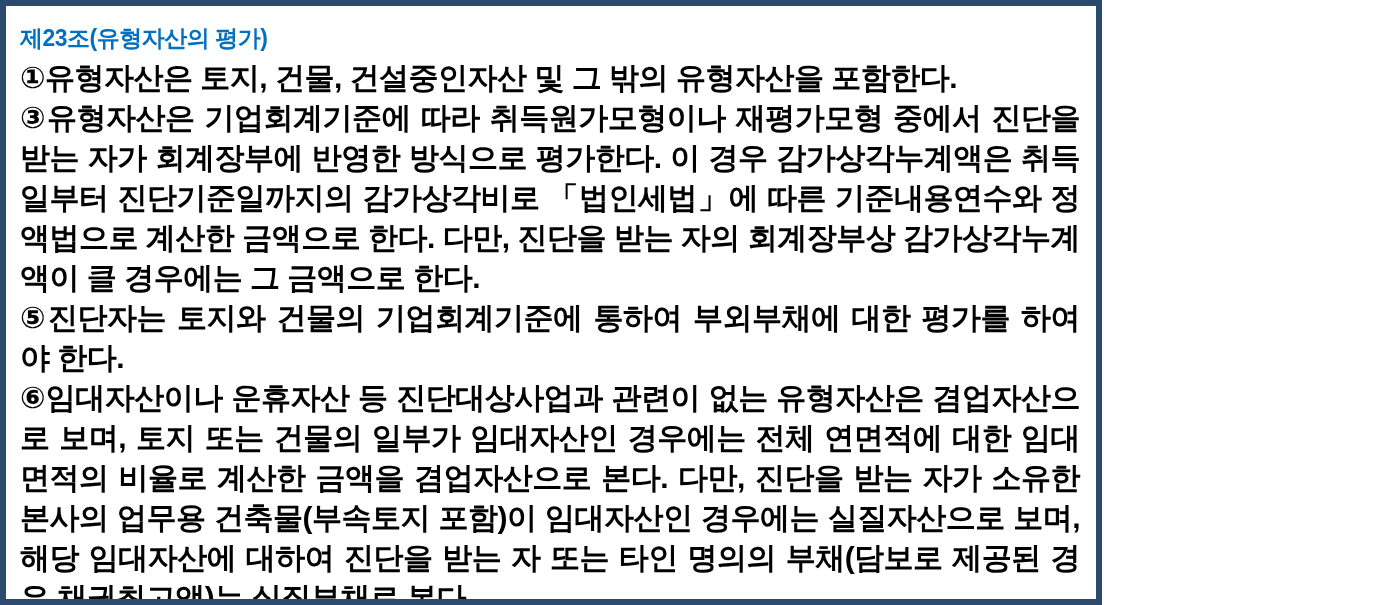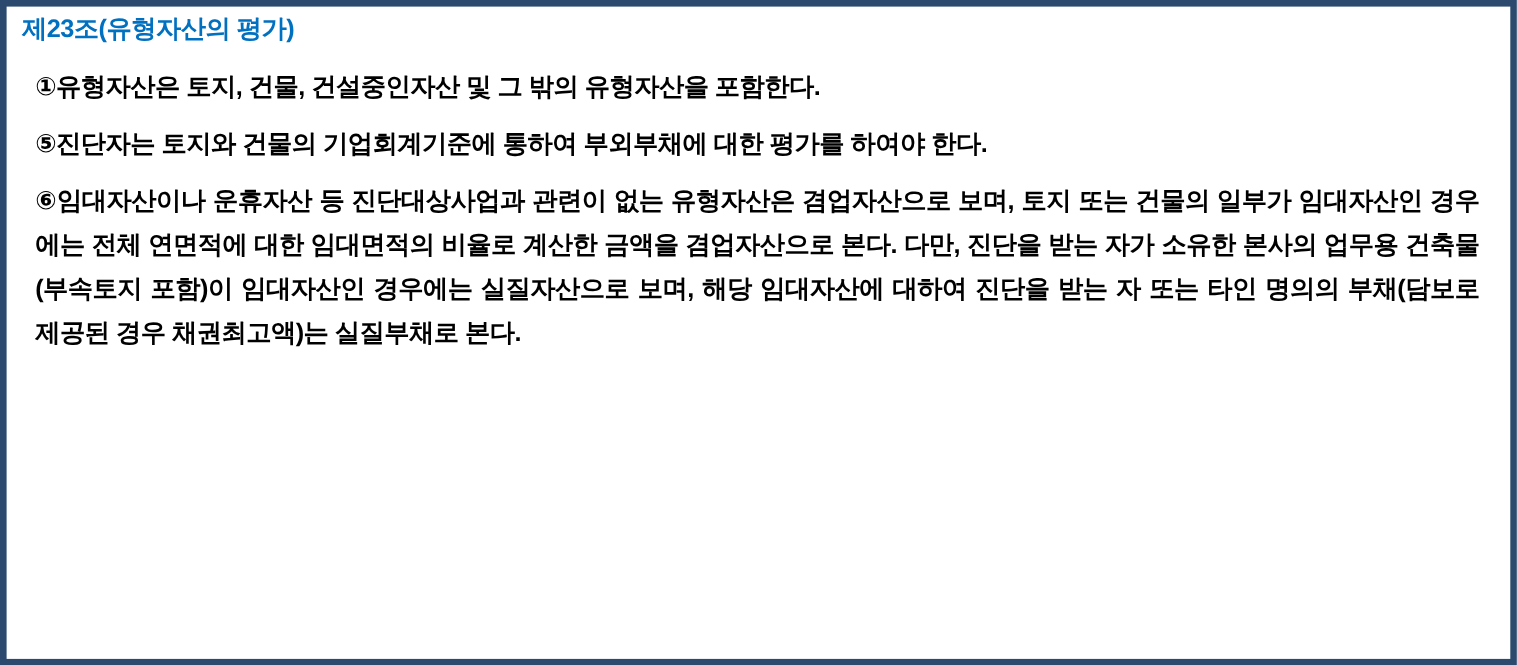--- a/index.html
+++ b/index.html
@@ -9,47 +9,48 @@
     --bg-color: #ffffff;
   }
   * { box-sizing: border-box; }
   html, body {
     margin: 0;
     padding: 0;
     background: #ffffff;
     font-family: "Liberation Sans", "DejaVu Sans", sans-serif;
   }
   .article-box {
-    width: 1379px;
+    width: 1102px;
     height: 605px;
     border: 6px solid var(--border-color);
     background: var(--bg-color);
-    padding: 0 16px 10px 14px;
+    padding: 12px 16px 10px 14px;
     overflow: hidden;
   }
   .article-title {
     margin: 0;
     color: var(--heading-color);
     font-size: 23px;
     font-weight: bold;
     line-height: 40px;
     letter-spacing: -0.5px;
   }
   .article-paragraph {
-    margin: 12px;
+    margin: 0;
     color: var(--body-color);
-    font-size: 23px;
+    font-size: 30px;
     font-weight: bold;
     line-height: 40px;
     letter-spacing: -0.5px;
     text-align: justify;
     word-break: break-all;
   }
 </style>
 </head>
 <body>
 
 <div class="article-box">
   <h1 class="article-title">제23조(유형자산의 평가)</h1>
   <p class="article-paragraph">①유형자산은 토지, 건물, 건설중인자산 및 그 밖의 유형자산을 포함한다.</p>
+  <p class="article-paragraph">③유형자산은 기업회계기준에 따라 취득원가모형이나 재평가모형 중에서 진단을 받는 자가 회계장부에 반영한 방식으로 평가한다. 이 경우 감가상각누계액은 취득일부터 진단기준일까지의 감가상각비로 「법인세법」에 따른 기준내용연수와 정액법으로 계산한 금액으로 한다. 다만, 진단을 받는 자의 회계장부상 감가상각누계액이 클 경우에는 그 금액으로 한다.</p>
   <p class="article-paragraph">⑤진단자는 토지와 건물의 기업회계기준에 통하여 부외부채에 대한 평가를 하여야 한다.</p>
   <p class="article-paragraph">⑥임대자산이나 운휴자산 등 진단대상사업과 관련이 없는 유형자산은 겸업자산으로 보며, 토지 또는 건물의 일부가 임대자산인 경우에는 전체 연면적에 대한 임대면적의 비율로 계산한 금액을 겸업자산으로 본다. 다만, 진단을 받는 자가 소유한 본사의 업무용 건축물(부속토지 포함)이 임대자산인 경우에는 실질자산으로 보며, 해당 임대자산에 대하여 진단을 받는 자 또는 타인 명의의 부채(담보로 제공된 경우 채권최고액)는 실질부채로 본다.</p>
 </div>
 
 </body></html>

